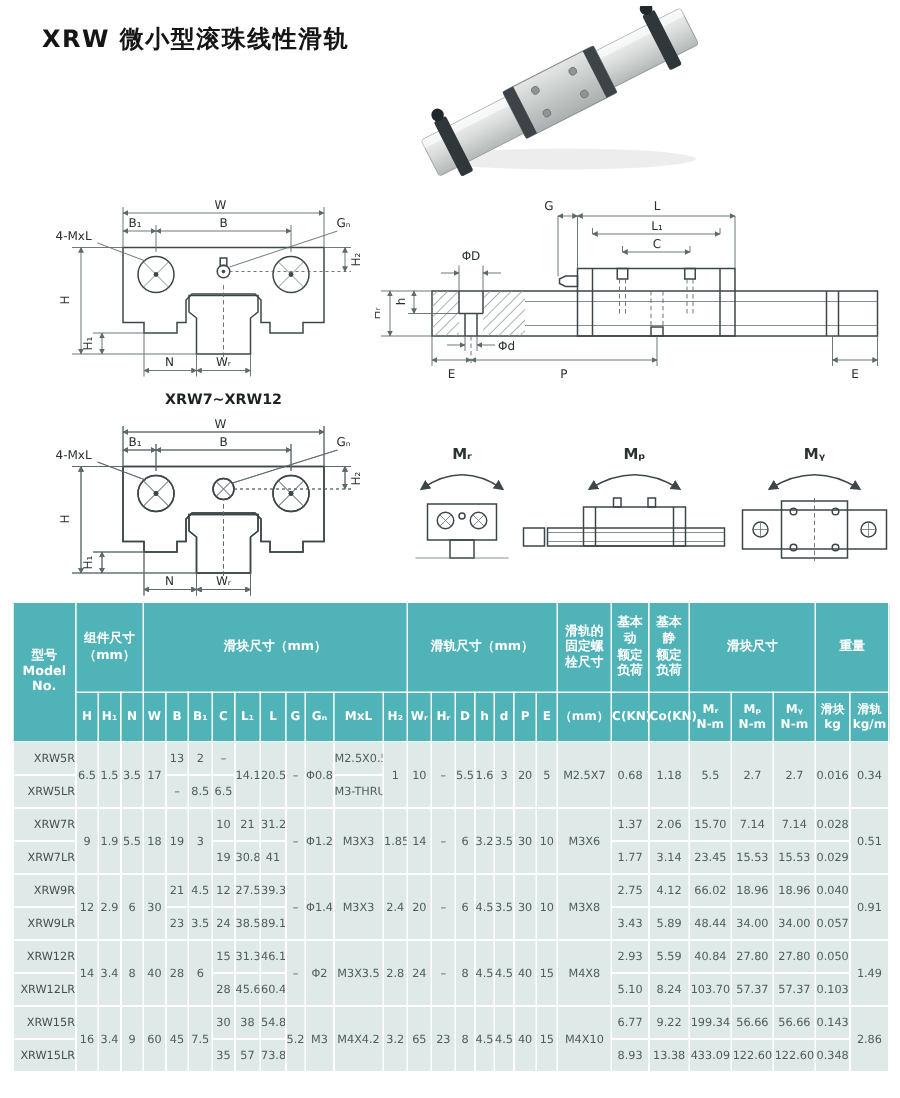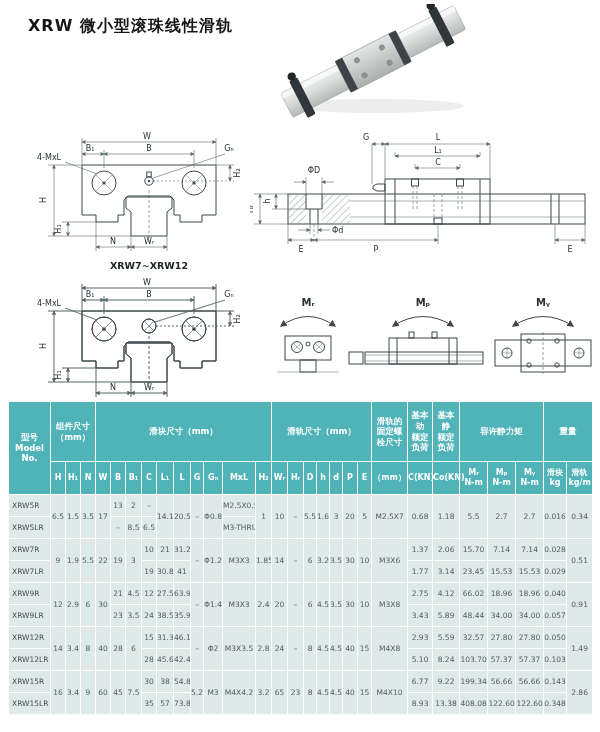--- a/index.html
+++ b/index.html
@@ -19,21 +19,21 @@
   svg .lbl{font-size:8px;fill:#28302f;font-family:"DejaVu Sans",sans-serif;}
   svg .cap{font-size:9.5px;fill:#1c2222;font-weight:bold;}
   svg .mlbl{font-size:10px;fill:#2a3233;font-weight:bold;}
 
   table.spec{position:absolute;left:8px;top:401px;width:584px;border-collapse:collapse;table-layout:fixed;}
   table.spec th{background:#4fb3b8;color:#fff;border:1px solid #fff;font-weight:bold;
     font-size:8px;line-height:1.25;white-space:pre-line;padding:1px 0;text-align:center;}
   table.spec th.grp{font-size:8.5px;}
   table.spec td{background:#dfe9e8;color:#4e5e5d;border:1px solid #fff;font-size:7.5px;
     text-align:center;padding:0;height:21px;white-space:nowrap;overflow:hidden;}
-  table.spec td.model-col{text-align:left;padding-left:3px;color:#44504f;}
+  table.spec td.model-col{text-align:right;padding-left:3px;color:#44504f;}
   table.spec tr.grow{height:60px;}
   table.spec tr.srow th{height:30px;}
 </style>
 </head>
 <body>
 
 <div class="page">
 
   <div class="page-title">XRW 微小型滚珠线性滑轨</div>
 
@@ -370,21 +370,21 @@
 固定螺
 栓尺寸</th>
         <th class="grp">基本
 动
 额定
 负荷</th>
         <th class="grp">基本
 静
 额定
 负荷</th>
-        <th colspan="3" class="grp">容许静力矩</th>
+        <th colspan="3" class="grp">滑块尺寸</th>
         <th colspan="2" class="grp">重量</th>
       </tr>
       <tr class="srow">
           <th>H</th>
           <th>H₁</th>
           <th>N</th>
           <th>W</th>
           <th>B</th>
           <th>B₁</th>
           <th>C</th>
@@ -453,21 +453,21 @@
           <td>–</td>
           <td>8.5</td>
           <td>6.5</td>
           <td>M3-THRU</td>
         </tr>
         <tr>
           <td class="model-col">XRW7R</td>
           <td rowspan="2">9</td>
           <td rowspan="2">1.9</td>
           <td rowspan="2">5.5</td>
-          <td rowspan="2">22</td>
+          <td rowspan="2">18</td>
           <td rowspan="2">19</td>
           <td rowspan="2">3</td>
           <td>10</td>
           <td>21</td>
           <td>31.2</td>
           <td rowspan="2">–</td>
           <td rowspan="2">Φ1.2</td>
           <td rowspan="2">M3X3</td>
           <td rowspan="2">1.85</td>
           <td rowspan="2">14</td>
@@ -501,21 +501,21 @@
         <tr>
           <td class="model-col">XRW9R</td>
           <td rowspan="2">12</td>
           <td rowspan="2">2.9</td>
           <td rowspan="2">6</td>
           <td rowspan="2">30</td>
           <td>21</td>
           <td>4.5</td>
           <td>12</td>
           <td>27.5</td>
-          <td>63.9</td>
+          <td>39.3</td>
           <td rowspan="2">–</td>
           <td rowspan="2">Φ1.4</td>
           <td rowspan="2">M3X3</td>
           <td rowspan="2">2.4</td>
           <td rowspan="2">20</td>
           <td rowspan="2">–</td>
           <td rowspan="2">6</td>
           <td rowspan="2">4.5</td>
           <td rowspan="2">3.5</td>
           <td rowspan="2">30</td>
@@ -528,21 +528,21 @@
           <td>18.96</td>
           <td>0.040</td>
           <td rowspan="2">0.91</td>
         </tr>
         <tr>
           <td class="model-col">XRW9LR</td>
           <td>23</td>
           <td>3.5</td>
           <td>24</td>
           <td>38.5</td>
-          <td>35.9</td>
+          <td>89.1</td>
           <td>3.43</td>
           <td>5.89</td>
           <td>48.44</td>
           <td>34.00</td>
           <td>34.00</td>
           <td>0.057</td>
         </tr>
         <tr>
           <td class="model-col">XRW12R</td>
           <td rowspan="2">14</td>
@@ -561,31 +561,31 @@
           <td rowspan="2">24</td>
           <td rowspan="2">–</td>
           <td rowspan="2">8</td>
           <td rowspan="2">4.5</td>
           <td rowspan="2">4.5</td>
           <td rowspan="2">40</td>
           <td rowspan="2">15</td>
           <td rowspan="2">M4X8</td>
           <td>2.93</td>
           <td>5.59</td>
-          <td>32.57</td>
+          <td>40.84</td>
           <td>27.80</td>
           <td>27.80</td>
           <td>0.050</td>
           <td rowspan="2">1.49</td>
         </tr>
         <tr>
           <td class="model-col">XRW12LR</td>
           <td>28</td>
           <td>45.6</td>
-          <td>42.4</td>
+          <td>60.4</td>
           <td>5.10</td>
           <td>8.24</td>
           <td>103.70</td>
           <td>57.37</td>
           <td>57.37</td>
           <td>0.103</td>
         </tr>
         <tr>
           <td class="model-col">XRW15R</td>
           <td rowspan="2">16</td>
@@ -617,21 +617,21 @@
           <td>0.143</td>
           <td rowspan="2">2.86</td>
         </tr>
         <tr>
           <td class="model-col">XRW15LR</td>
           <td>35</td>
           <td>57</td>
           <td>73.8</td>
           <td>8.93</td>
           <td>13.38</td>
-          <td>408.08</td>
+          <td>433.09</td>
           <td>122.60</td>
           <td>122.60</td>
           <td>0.348</td>
         </tr>
       </tbody>
   </table>
 
 </div>
 
 </body></html>

